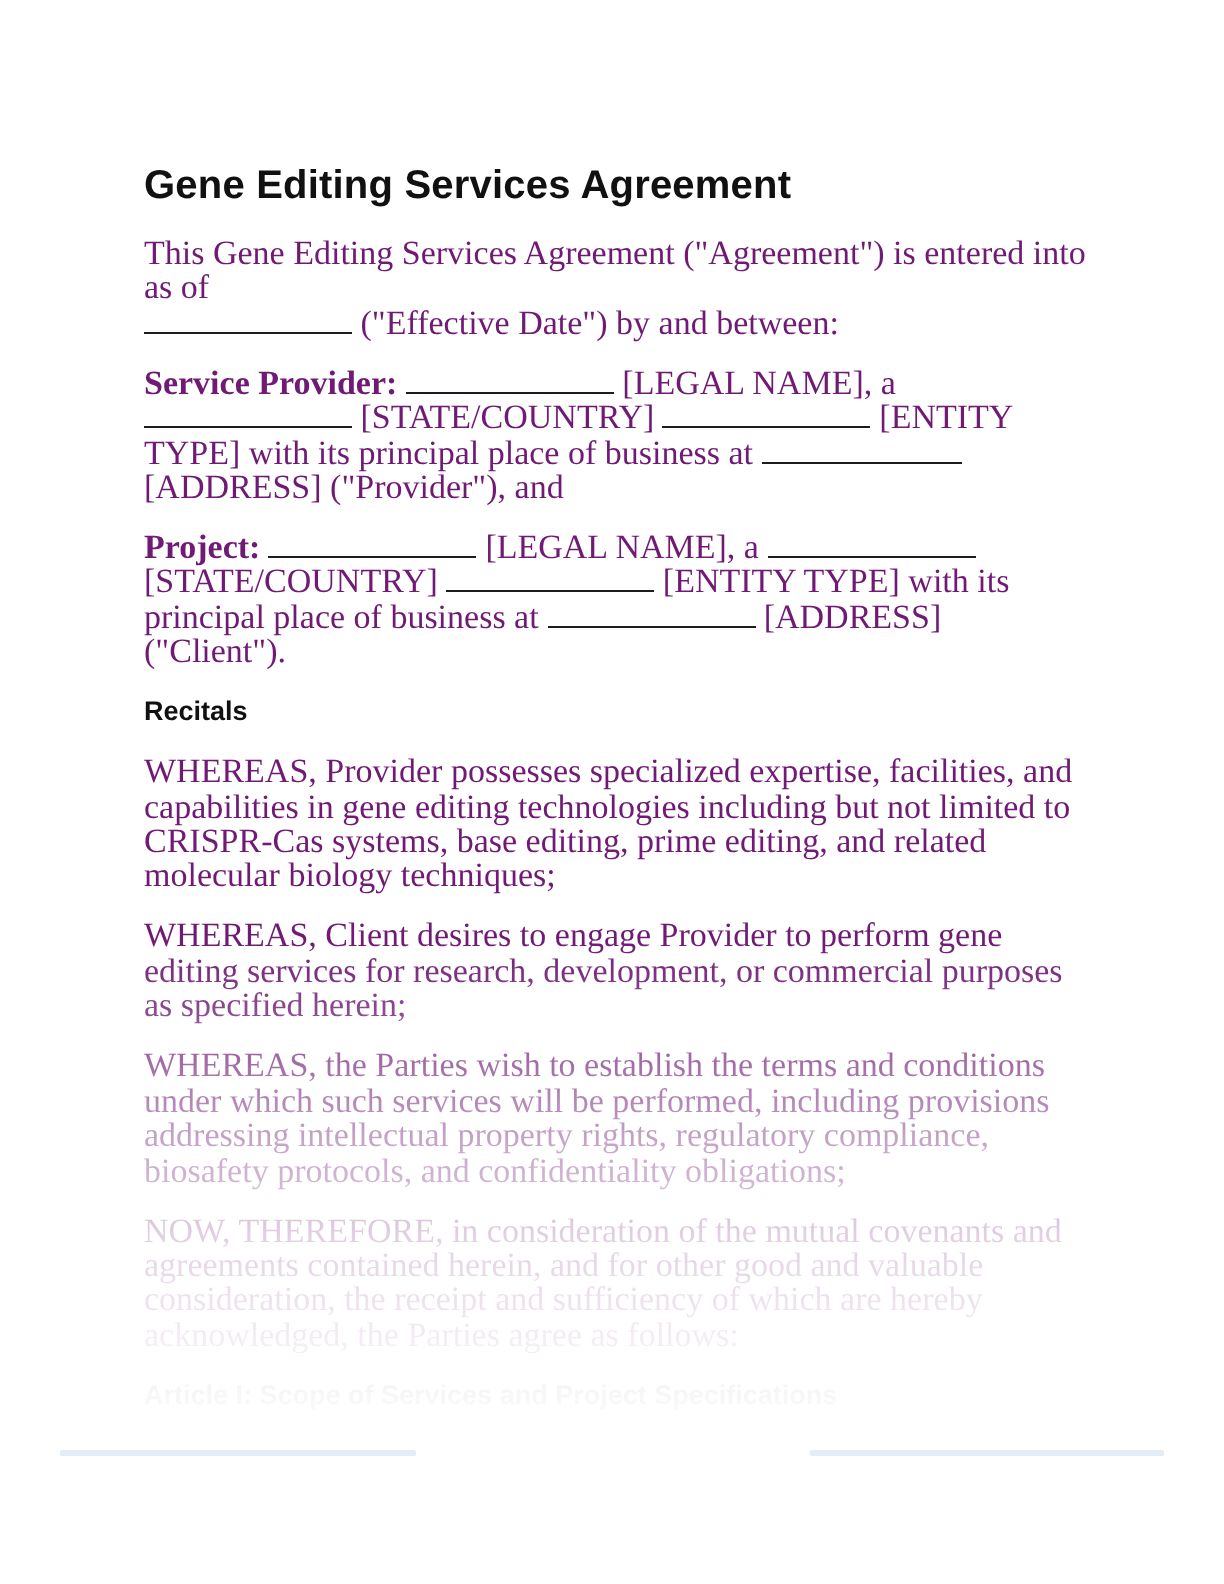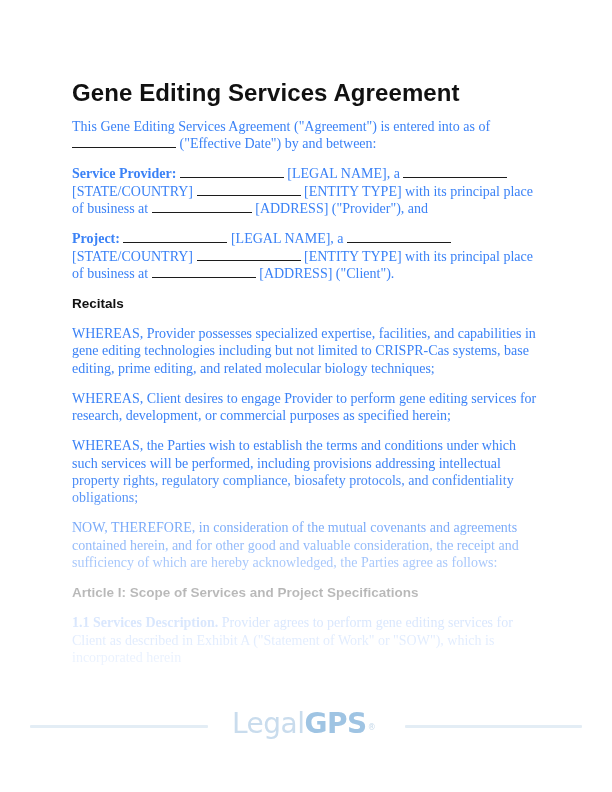--- a/index.html
+++ b/index.html
@@ -24,32 +24,32 @@
   }
   .doc {
     position: absolute;
     left: 72px;
     top: 80px;
     width: 472px;
   }
   .title {
     font-family: "Liberation Sans", "DejaVu Sans", sans-serif;
     font-weight: bold;
-    font-size: 24px;
+    font-size: 20px;
     line-height: 26px;
     margin: 0 0 12px 0;
     color: #111111;
     letter-spacing: 0.1px;
   }
   p.para {
     font-family: "Liberation Serif", "DejaVu Serif", serif;
-    font-size: 14px;
+    font-size: 17px;
     line-height: 17.4px;
     margin: 0 0 12.6px 0;
-    color: #3b82f6;
+    color: #701a75;
   }
   .blank {
     display: inline-block;
     border-bottom: 1px solid #1c1c1c;
     height: 11px;
     vertical-align: baseline;
   }
   .b-long { width: 104px; }
   .b-mid { width: 100px; }
   strong.lead {
@@ -166,18 +166,15 @@
 
     <p class="para">
       <strong class="lead">1.1 Services Description.</strong><span> Provider agrees to perform gene editing services for Client as described in Exhibit A ("Statement of Work" or "SOW"), which is incorporated herein</span>
     </p>
   </div>
 
   <div class="fade"></div>
 
   <div class="footer">
     <div class="rule rule-left"></div>
-    <div class="logo">
-      <span class="legal">Legal</span><span class="gps">GPS</span><span class="reg">®</span>
-    </div>
     <div class="rule rule-right"></div>
   </div>
 </div>
 
 </body></html>

